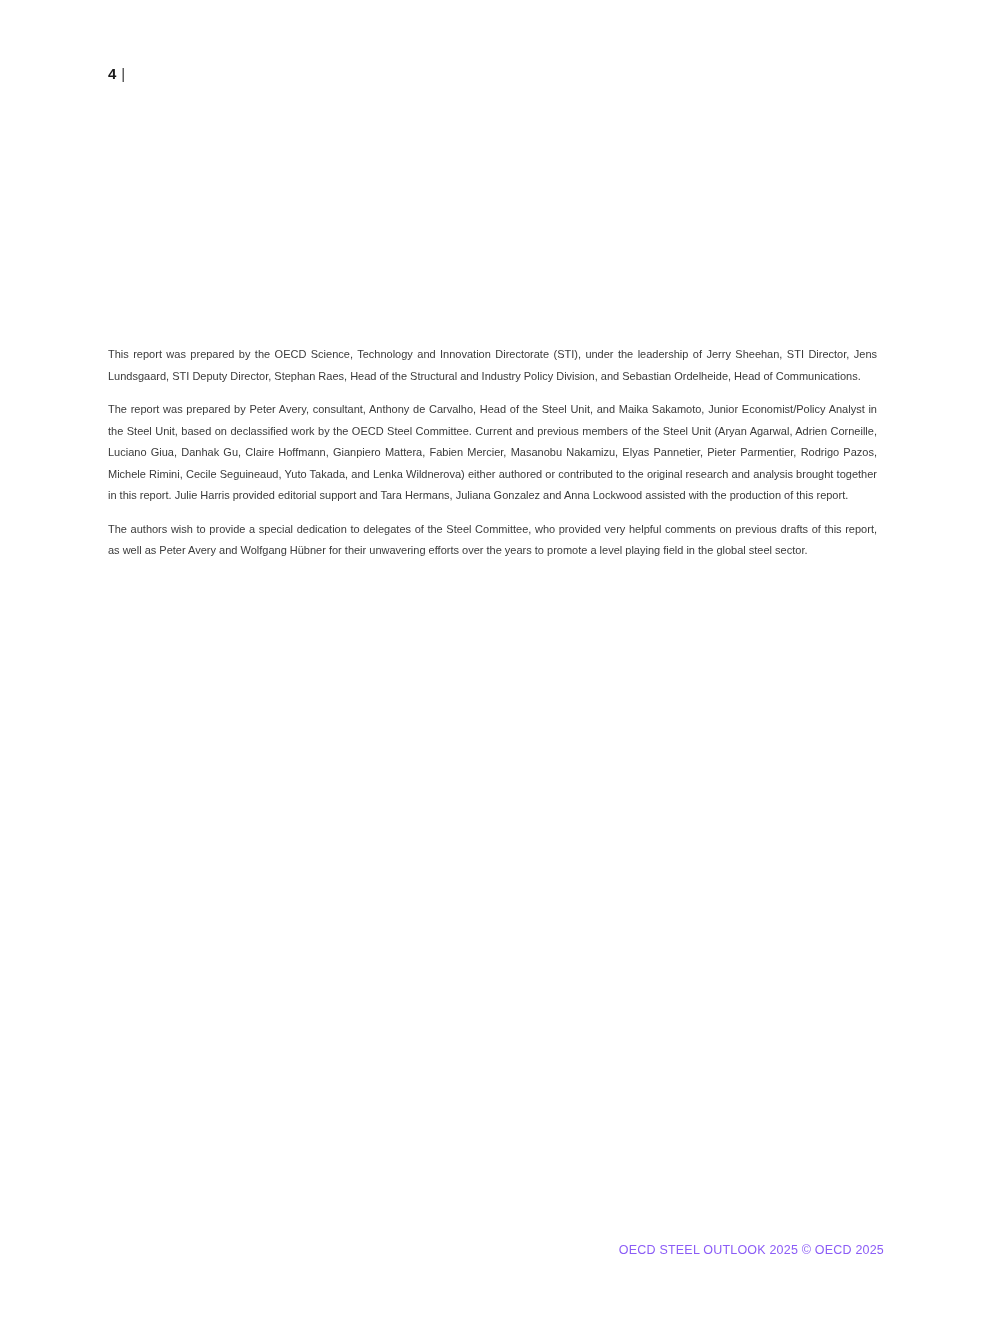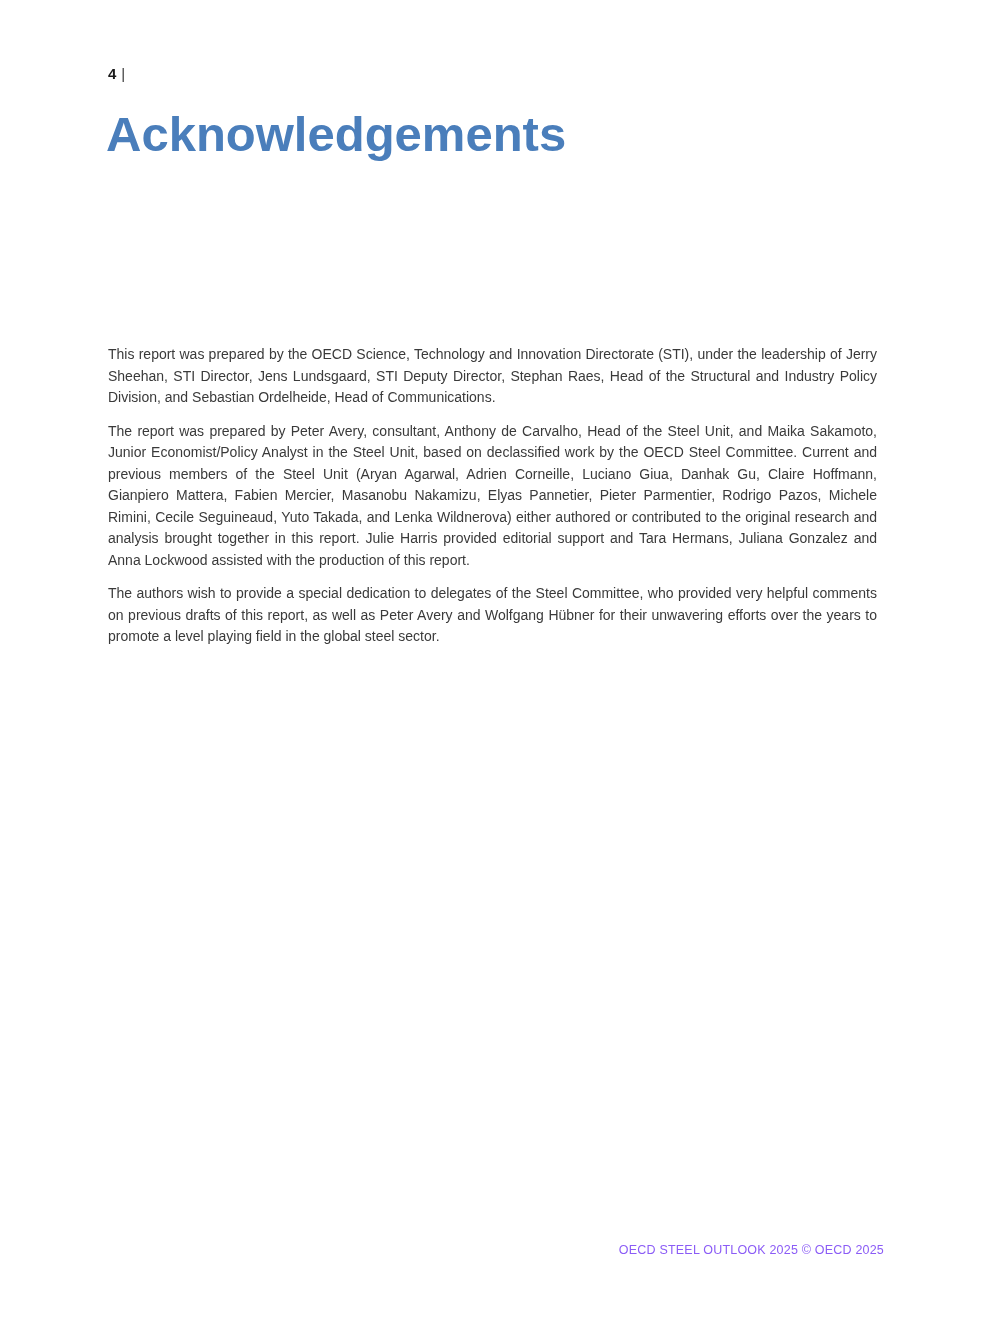--- a/index.html
+++ b/index.html
@@ -44,21 +44,21 @@
     color: #4a7ebb;
   }
   .content {
     position: absolute;
     left: 108px;
     right: 108px;
     top: 344px;
   }
   .content p {
     margin: 0 7px 12px 0;
-    font-size: 14px;
+    font-size: 11px;
     line-height: 21.5px;
     color: #3a3a3a;
     text-align: justify;
     text-justify: inter-word;
   }
   .footer {
     position: absolute;
     right: 108px;
     top: 1243px;
     font-size: 12.5px;
@@ -68,21 +68,20 @@
 </style>
 </head>
 <body>
 
 <div class="page">
 
   <div class="running-head">
     <span class="pgnum">4</span><span class="sep">|</span>
   </div>
 
-  <h1 class="doc-title">Acknowledgements</h1>
 
   <div class="content">
     <p>This report was prepared by the OECD Science, Technology and Innovation Directorate (STI), under the leadership of Jerry Sheehan, STI Director, Jens Lundsgaard, STI Deputy Director, Stephan Raes, Head of the Structural and Industry Policy Division, and Sebastian Ordelheide, Head of Communications.</p>
     <p>The report was prepared by Peter Avery, consultant, Anthony de Carvalho, Head of the Steel Unit, and Maika Sakamoto, Junior Economist/Policy Analyst in the Steel Unit, based on declassified work by the OECD Steel Committee. Current and previous members of the Steel Unit (Aryan Agarwal, Adrien Corneille, Luciano Giua, Danhak Gu, Claire Hoffmann, Gianpiero Mattera, Fabien Mercier, Masanobu Nakamizu, Elyas Pannetier, Pieter Parmentier, Rodrigo Pazos, Michele Rimini, Cecile Seguineaud, Yuto Takada, and Lenka Wildnerova) either authored or contributed to the original research and analysis brought together in this report. Julie Harris provided editorial support and Tara Hermans, Juliana Gonzalez and Anna Lockwood assisted with the production of this report.</p>
     <p>The authors wish to provide a special dedication to delegates of the Steel Committee, who provided very helpful comments on previous drafts of this report, as well as Peter Avery and Wolfgang Hübner for their unwavering efforts over the years to promote a level playing field in the global steel sector.</p>
   </div>
 
   <div class="footer">OECD STEEL OUTLOOK 2025 © OECD 2025</div>
 
 </div>

